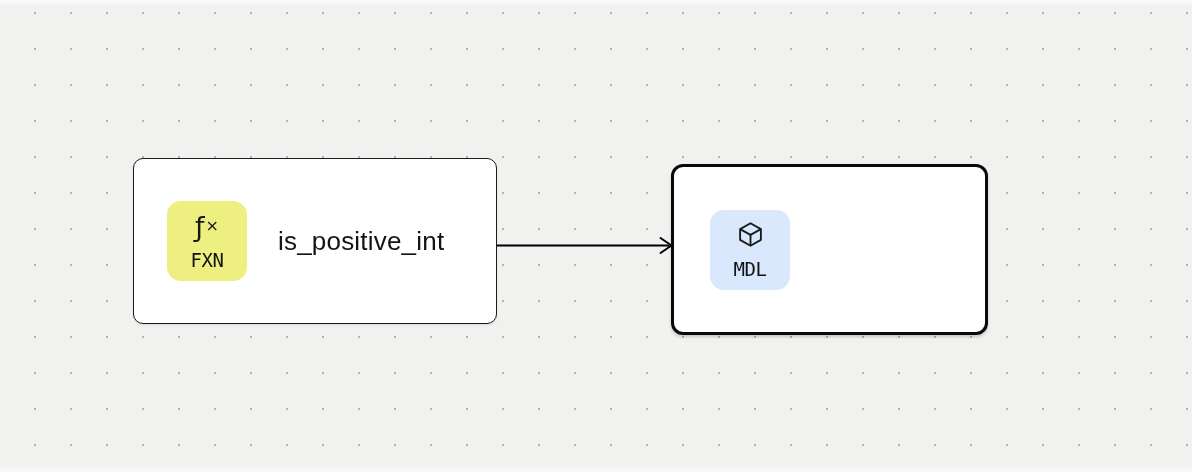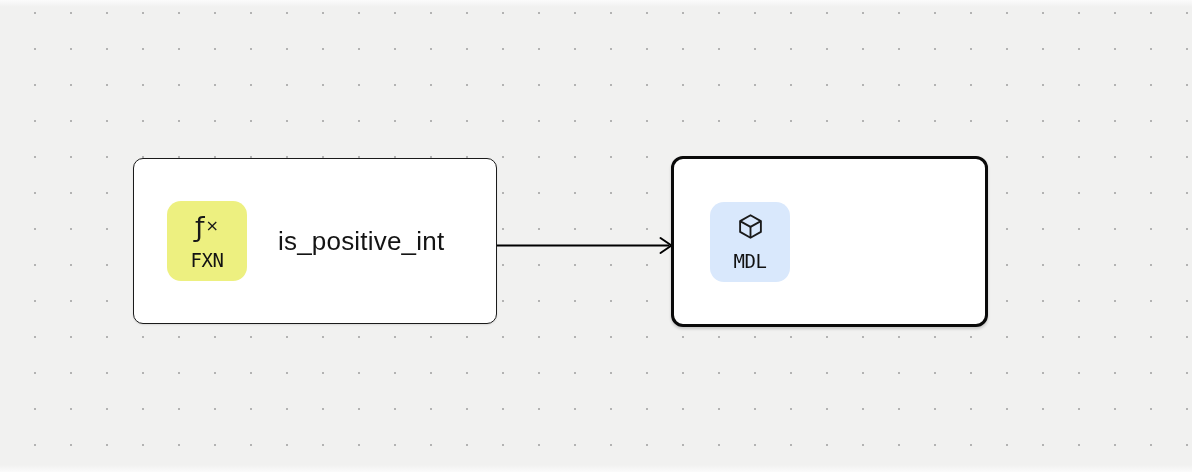--- a/index.html
+++ b/index.html
@@ -29,21 +29,21 @@
   }
   .node-fxn {
     left: 133px; top: 158px;
     width: 364px; height: 166px;
     border: 1.5px solid #1b1b1b;
     border-radius: 10px;
     padding-left: 33px;
     box-shadow: 0 1px 2px rgba(0,0,0,0.10);
   }
   .node-mdl {
-    left: 671px; top: 156px;
+    left: 671px; top: 164px;
     width: 317px; height: 171px;
     border: 3.5px solid #0a0a0a;
     border-radius: 12px;
     padding-left: 36px;
     box-shadow: 0 2px 3px rgba(0,0,0,0.18);
   }
 
   .type-badge {
     width: 80px; height: 80px;
     border-radius: 14px;

